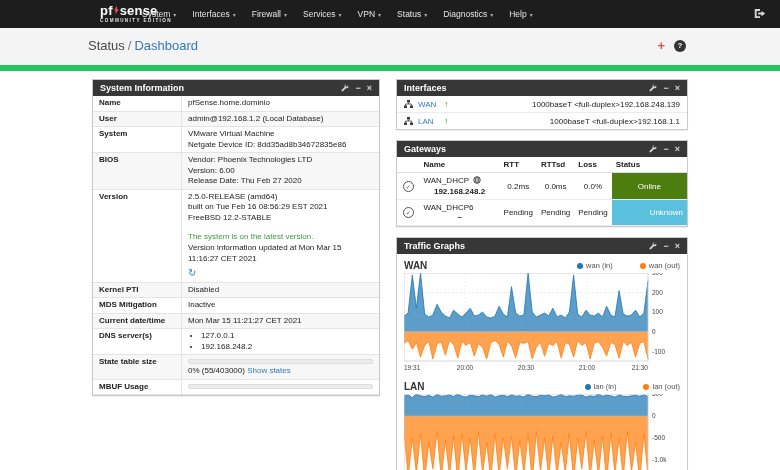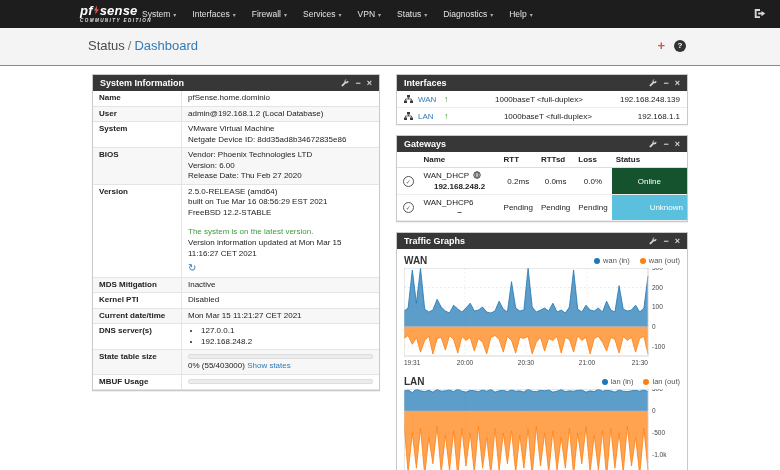--- a/index.html
+++ b/index.html
@@ -2,30 +2,30 @@
 <html><head>
 <meta charset="utf-8">
 <style>
   html,body{margin:0;padding:0;}
   body{
     width:780px;height:470px;overflow:hidden;position:relative;
     background:#ffffff;font-family:"Liberation Sans",sans-serif;color:#222;
   }
   
   .navbar{position:relative;height:28px;background:#1d1d1d;}
-  .brand{position:absolute;left:80px;top:4px;color:#fff;line-height:1;cursor:pointer;font-style:italic;}
+  .brand{position:absolute;left:100px;top:4px;color:#fff;line-height:1;cursor:pointer;}
   .brand-row{display:flex;align-items:baseline;font-size:13px;font-weight:bold;letter-spacing:.2px;}
   .brand-bolt{margin:0 1px;}
   .brand-sub{font-size:4.6px;letter-spacing:1.4px;color:#e0e0e0;margin-top:2px;font-weight:bold;}
   .navbar-menu{position:absolute;left:134px;top:0;height:28px;display:flex;align-items:center;}
   .nav-item{color:#e4e4e4;font-size:8.5px;padding:0 8px;display:flex;align-items:center;gap:3px;text-decoration:none;cursor:pointer;}
   .caret{font-size:6px;color:#aaa;}
   .logout{position:absolute;right:14px;top:8px;cursor:pointer;line-height:0;}
   
-  .breadcrumb-bar{position:relative;height:37px;background:#f4f4f4;border-bottom:1px solid #22c55e;}
+  .breadcrumb-bar{position:relative;height:37px;background:#f4f4f4;border-bottom:6px solid #22c55e;}
   .breadcrumb{position:absolute;left:88px;top:10px;font-size:13px;color:#4a4a4a;}
   .breadcrumb .sep{color:#7a7a7a;margin:0 3px;}
   .breadcrumb .page-name{color:#337ab7;}
   .crumb-actions{position:absolute;right:94px;top:11px;display:flex;align-items:center;gap:9px;}
   .plus-icon{color:#d9534f;font-weight:bold;font-size:13px;line-height:1;cursor:pointer;}
   .help-icon{width:12px;height:12px;border-radius:50%;background:#333;color:#fff;font-size:8px;font-weight:bold;display:flex;align-items:center;justify-content:center;cursor:pointer;}
   
   .container{width:596px;margin:8px auto 0;display:flex;gap:16px;align-items:flex-start;}
   .col{width:327px;}
   .panel{border:1px solid #c9c9c9;background:#fff;margin-bottom:10px;box-shadow:0 1px 1px rgba(0,0,0,.06);}
@@ -45,38 +45,38 @@
   .dns-list li{list-style:disc;}
   .bar-track{height:3px;background:#ececec;border:1px solid #ddd;border-radius:2px;margin:2px 0 2px;overflow:hidden;}
   .bar-fill{height:100%;background:#5cb85c;}
   .link{color:#337ab7;text-decoration:none;cursor:pointer;}
   
   .iface-row{display:flex;align-items:center;padding:3px 7px;border-bottom:1px solid #ececec;font-size:8px;}
   .iface-row:last-child{border-bottom:none;}
   .iface-icon{margin-right:5px;line-height:0;}
   .iface-name{color:#337ab7;width:26px;text-decoration:none;cursor:pointer;}
   .iface-arrow{color:#3d9b3d;font-weight:bold;width:14px;font-size:9px;}
-  .iface-media{flex:1;text-align:center;}
+  .iface-media{flex:1;text-align:right;}
   
   .gw-table{width:100%;border-collapse:collapse;font-size:8px;}
   .gw-table th{font-weight:bold;padding:3px 4px;border-bottom:1px solid #ddd;text-align:left;}
   .gw-table th.name-col{text-align:left;}
   .gw-table td{padding:3px 4px;border-bottom:1px solid #ececec;text-align:center;vertical-align:middle;}
   .gw-icon-cell{width:16px;}
   .check-icon{display:inline-flex;width:9px;height:9px;border:1px solid #555;border-radius:50%;align-items:center;justify-content:center;font-size:6px;color:#555;}
   .gw-name-cell{text-align:left;width:78px;}
   .gw-name{display:flex;gap:4px;align-items:flex-start;}
   .gw-sub{font-weight:bold;margin-top:1px;}
   .gw-status{color:#fff;font-size:8px;}
   
   .graphs-body{padding:4px 7px 6px;}
   .graph-block{margin-bottom:4px;}
   .graph-head{display:flex;align-items:center;margin:2px 0;}
   .graph-name{font-weight:bold;font-size:10px;flex:1;color:#333;}
-  .legend{display:flex;gap:10px;font-size:7.5px;color:#555;align-items:center;}
+  .legend{display:flex;gap:27px;font-size:7.5px;color:#555;align-items:center;}
   .legend-item{display:flex;align-items:center;}
   .legend-dot{width:6px;height:6px;border-radius:50%;display:inline-block;margin-right:3px;}
   svg.chart{display:block;margin-top:1px;}
   svg text{font-family:"Liberation Sans",sans-serif;}
 </style>
 </head>
 <body>
 
 <nav class="navbar">
   <div class="brand">
@@ -181,32 +181,32 @@
             <tr>
               <td class="label-cell">BIOS</td>
               <td class="value-cell">
                 <div>Vendor: Phoenix Technologies LTD</div>
                 <div>Version: 6.00</div>
                 <div>Release Date: Thu Feb 27 2020</div>
               </td>
             </tr>
             <tr>
               <td class="label-cell">Version</td>
-              <td class="value-cell"><div>2.5.0-RELEASE (amd64)</div><div>built on Tue Mar 16 08:56:29 EST 2021</div><div>FreeBSD 12.2-STABLE</div><div class="text-success">The system is on the latest version.</div><div class="note">Version information updated at Mon Mar 15 11:16:27 CET 2021</div><a class="refresh-link">↻</a></td>
+              <td class="value-cell"><div>2.5.0-RELEASE (amd64)</div><div>built on Tue Feb 16 08:56:29 EST 2021</div><div>FreeBSD 12.2-STABLE</div><div class="text-success">The system is on the latest version.</div><div class="note">Version information updated at Mon Mar 15 11:16:27 CET 2021</div><a class="refresh-link">↻</a></td>
+            </tr>
+            <tr>
+              <td class="label-cell">Kernel PTI</td>
+              <td class="value-cell">
+                <div>Disabled</div>
+              </td>
             </tr>
             <tr>
               <td class="label-cell">MDS Mitigation</td>
               <td class="value-cell">
                 <div>Inactive</div>
-              </td>
-            </tr>
-            <tr>
-              <td class="label-cell">Kernel PTI</td>
-              <td class="value-cell">
-                <div>Disabled</div>
               </td>
             </tr>
             <tr>
               <td class="label-cell">Current date/time</td>
               <td class="value-cell">
                 <div>Mon Mar 15 11:21:27 CET 2021</div>
               </td>
             </tr>
             <tr>
               <td class="label-cell">DNS server(s)</td>
@@ -316,21 +316,21 @@
                       <circle cx="4" cy="4" r="3.3" fill="none" stroke="#222" stroke-width="0.7"></circle>
                       <ellipse cx="4" cy="4" rx="1.5" ry="3.3" fill="none" stroke="#222" stroke-width="0.55"></ellipse>
                       <path d="M0.7 4 H7.3 M1.2 2.1 H6.8 M1.2 5.9 H6.8" stroke="#222" stroke-width="0.55" fill="none"></path>
                     </svg></span>
                 </div>
                 <div class="gw-sub">192.168.248.2</div>
               </td>
               <td>0.2ms</td>
               <td>0.0ms</td>
               <td>0.0%</td>
-              <td class="gw-status" style="background: #14532d; margin-top: 36px;">Online</td>
+              <td class="gw-status" style="background: #4d7c0f; margin-top: 36px;">Online</td>
             </tr>
             <tr>
               <td class="gw-icon-cell"><span class="check-icon">✓</span></td>
               <td class="gw-name-cell">
                 <div class="gw-name">
                   <span>WAN_DHCP6</span>
                 </div>
                 <div class="gw-sub">~</div>
               </td>
               <td>Pending</td>

